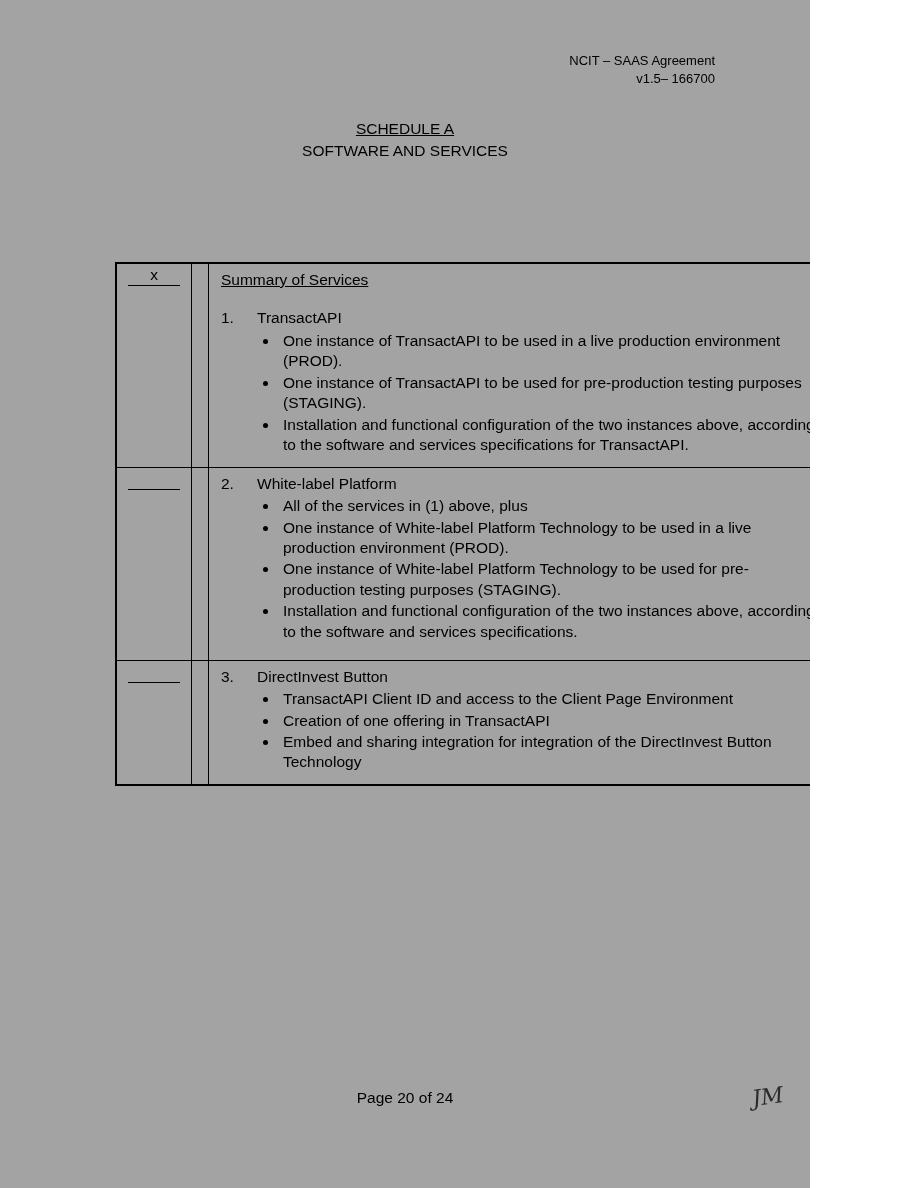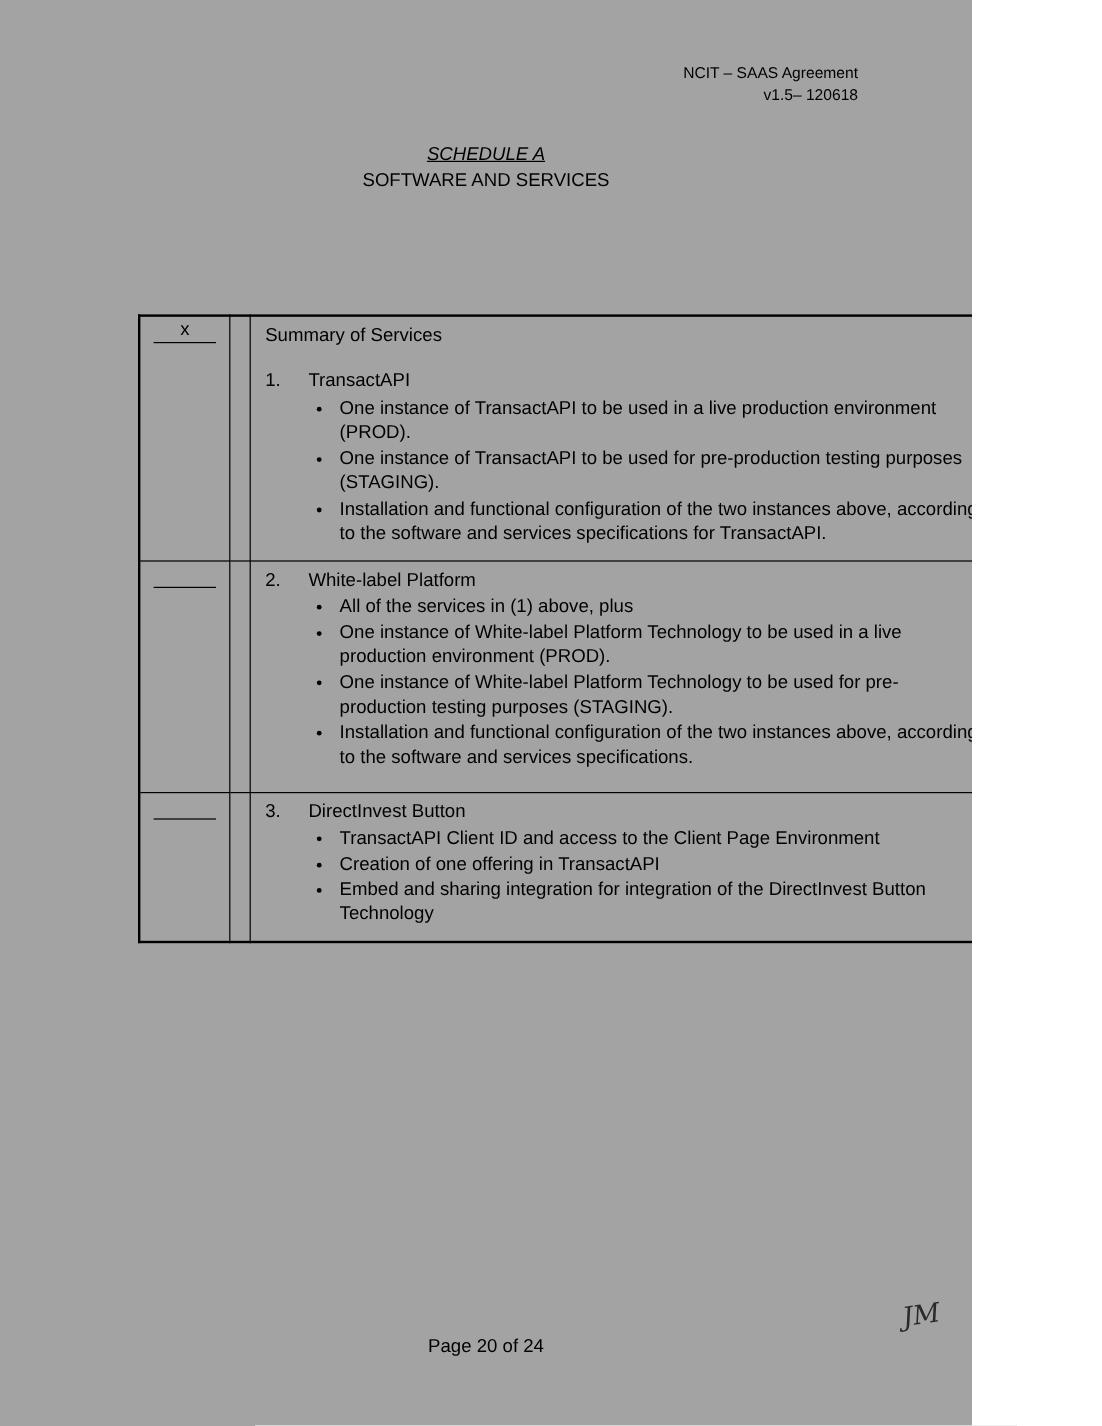--- a/index.html
+++ b/index.html
@@ -32,21 +32,21 @@
   
   .title-block {
     position: absolute;
     top: 118px;
     left: 0;
     width: 100%;
     text-align: center;
     font-size: 15.5px;
     line-height: 1.45;
   }
-  .title-underline { text-decoration: underline; font-style: italic; }
+  .title-underline { text-decoration: underline; }
 
   
   .intro {
     position: absolute;
     top: 194px;
     left: 120px;
     width: 706px;
   }
 
   
@@ -79,20 +79,21 @@
   }
   .checkline {
     display: inline-block;
     width: 52px;
     min-height: 20px;
     border-bottom: 1.5px solid #000;
     text-align: center;
     font-size: 15.5px;
   }
   .summary-heading {
+    text-decoration: underline;
     margin-bottom: 18px;
   }
   .item-line {
     display: flex;
     margin-bottom: 2px;
   }
   .item-number {
     width: 36px;
     flex: 0 0 36px;
   }
@@ -139,34 +140,34 @@
     text-align: center;
     line-height: 27px;
     font-family: "DejaVu Serif", serif;
     font-style: italic;
     font-size: 18px;
     color: #3a3a3a;
     transform: rotate(-4deg);
   }
   .page-number {
     position: absolute;
-    top: 1113px;
+    top: 1088px;
     left: 0;
     width: 100%;
     text-align: center;
   }
 </style>
 </head>
 <body>
 
 <div class="page">
 
   <div class="doc-header">
     <div>NCIT – SAAS Agreement</div>
-    <div>v1.5– 120618</div>
+    <div>v1.5– 166700</div>
   </div>
 
   <div class="title-block">
     <div class="title-underline">SCHEDULE A</div>
     <div>SOFTWARE AND SERVICES</div>
   </div>
 
 
   <div class="services-table-wrap">
     <table class="services">

